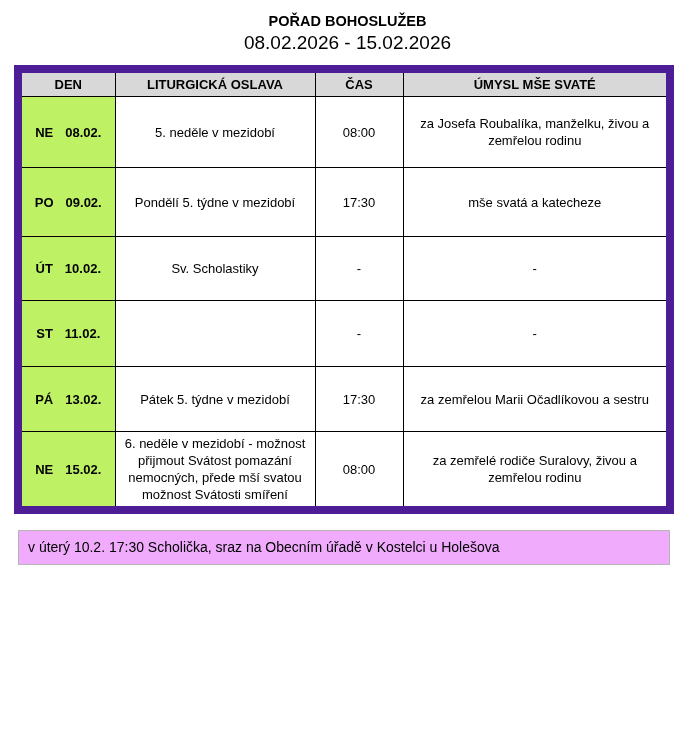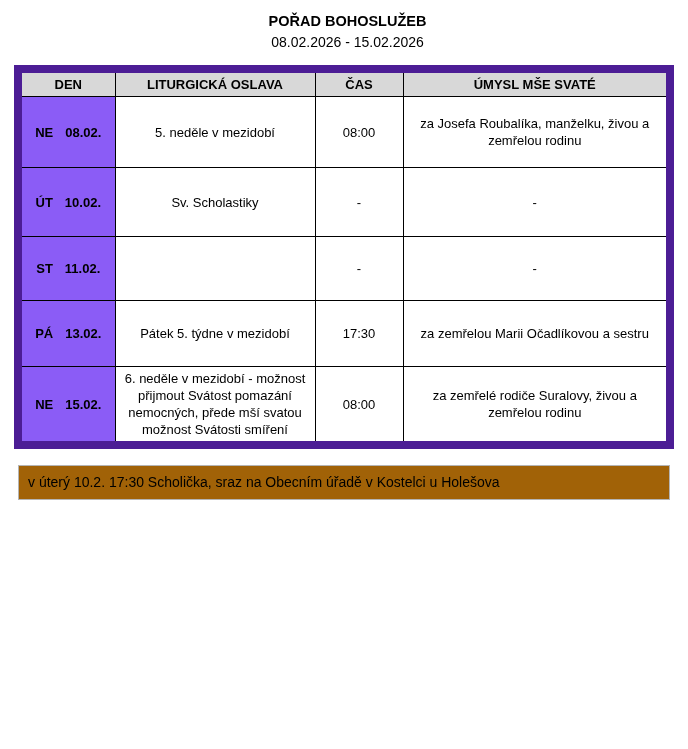--- a/index.html
+++ b/index.html
@@ -20,21 +20,21 @@
     text-align: center;
     padding-top: 12px;
     padding-left: 7px;
   }
   .title-line1, .title-line2 {
     font-weight: bold;
     font-size: 14.5px;
     line-height: 19px;
   }
   .title-line3 {
-    font-size: 14px;
+    font-size: 19px;
     line-height: 19px;
     margin-top: 2px;
   }
   table.schedule {
     border-collapse: collapse;
     table-layout: fixed;
     width: 652px;
     margin: 13px auto 0 auto;
     border: 8px solid #4c1d95;
   }
@@ -48,21 +48,21 @@
     line-height: 17px;
   }
   thead th {
     background: #d8d8d8;
     font-weight: bold;
     font-size: 13.5px;
     height: 23px;
     padding: 2px 4px;
   }
   td.day-cell {
-    background: #8b5cf6;
+    background: #bef264;
     font-weight: bold;
     text-align: left;
     padding-left: 9px;
     font-size: 13.5px;
   }
   td.day-cell .date {
     margin-left: 12px;
   }
   tbody tr:nth-child(1) { height: 71px; }
   tbody tr:nth-child(2) { height: 69px; }
@@ -72,21 +72,21 @@
   tbody tr:nth-child(6) { height: 69px; padding-left: 28px; }
   tbody tr:nth-child(7) { height: 62px; }
   tbody tr:nth-child(8) { height: 100px; }
   tbody tr:nth-child(8) td.celebration-cell {
     padding: 2px 4px;
     line-height: 16px;
   }
   .footer-note {
     width: 652px;
     margin: 16px auto 0 auto;
-    background: #a16207;
+    background: #f0abfc;
     border: 1px solid #b5b5b5;
     padding: 8px 9px;
     font-size: 14px;
     line-height: 17px;
   }
 </style>
 </head>
 <body>
 
 <div class="page">
@@ -112,20 +112,26 @@
       </tr>
     </thead>
     <tbody>
       <tr>
         <td class="day-cell"><span>NE</span><span class="date">08.02.</span></td>
         <td class="celebration-cell">5. neděle v mezidobí</td>
         <td>08:00</td>
         <td>za Josefa Roubalíka, manželku, živou a zemřelou rodinu</td>
       </tr>
       <tr>
+        <td class="day-cell"><span>PO</span><span class="date">09.02.</span></td>
+        <td class="celebration-cell">Pondělí 5. týdne v mezidobí</td>
+        <td>17:30</td>
+        <td>mše svatá a katecheze</td>
+      </tr>
+      <tr>
         <td class="day-cell"><span>ÚT</span><span class="date">10.02.</span></td>
         <td class="celebration-cell">Sv. Scholastiky</td>
         <td>-</td>
         <td>-</td>
       </tr>
       <tr>
         <td class="day-cell"><span>ST</span><span class="date">11.02.</span></td>
         <td class="celebration-cell"></td>
         <td>-</td>
         <td>-</td>

